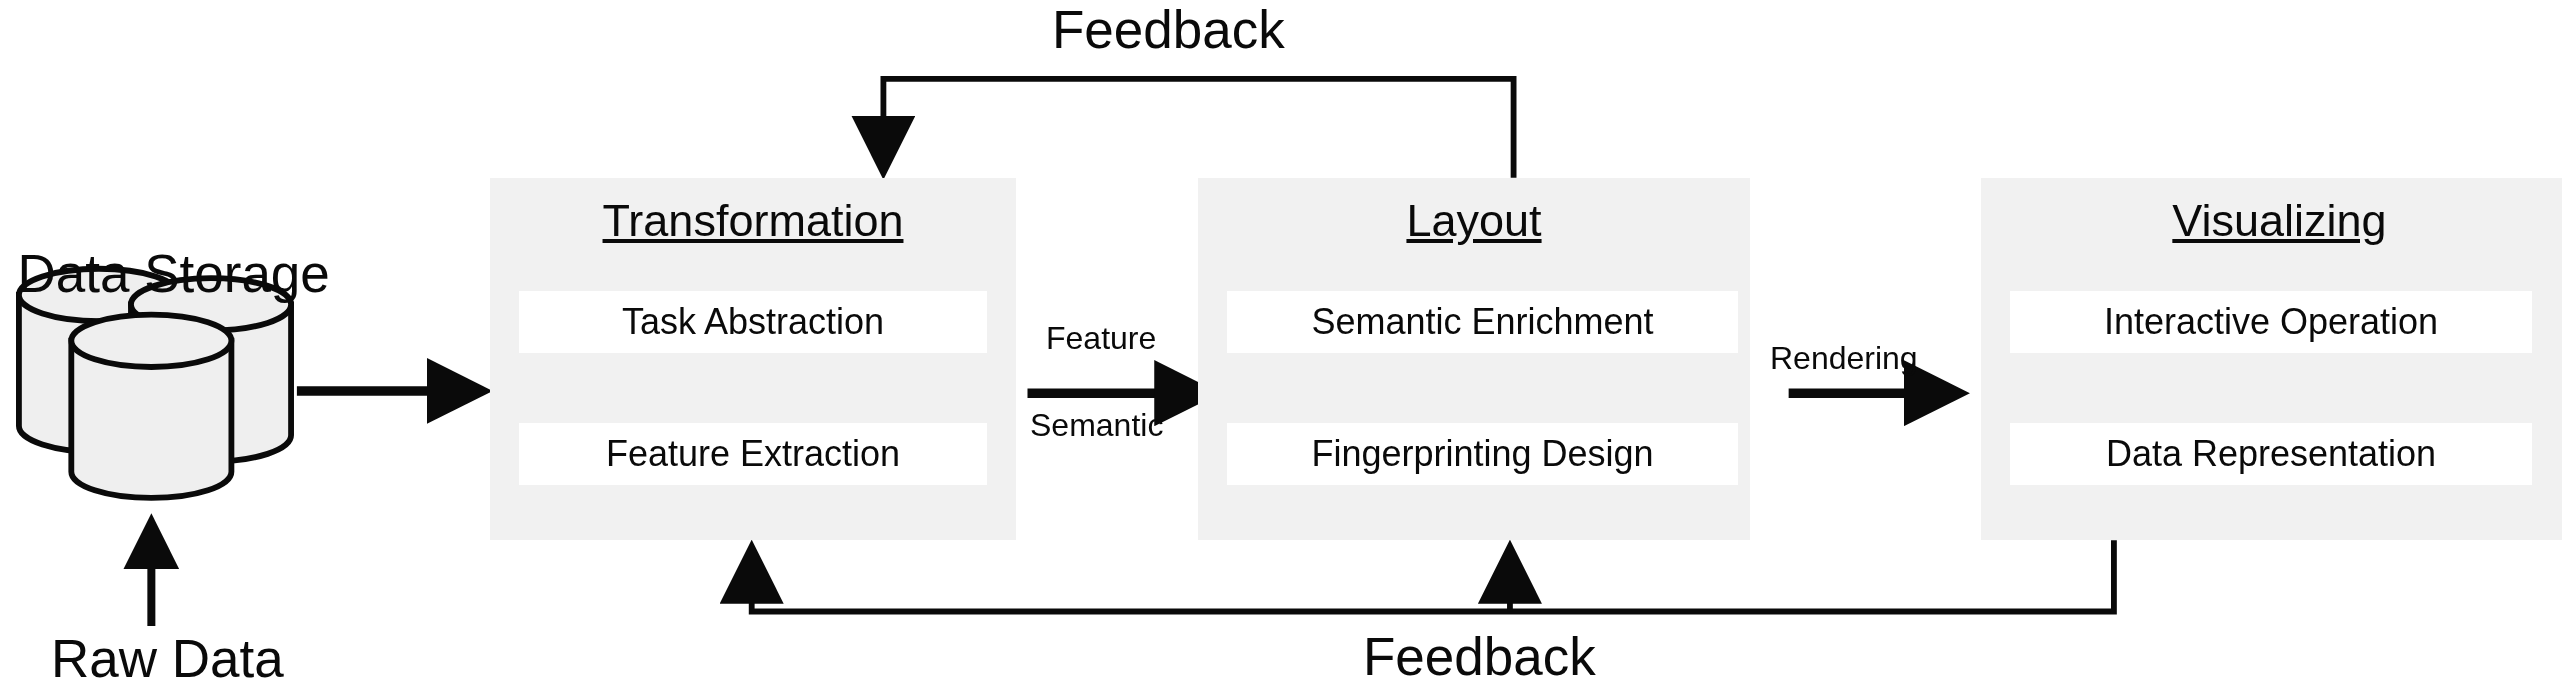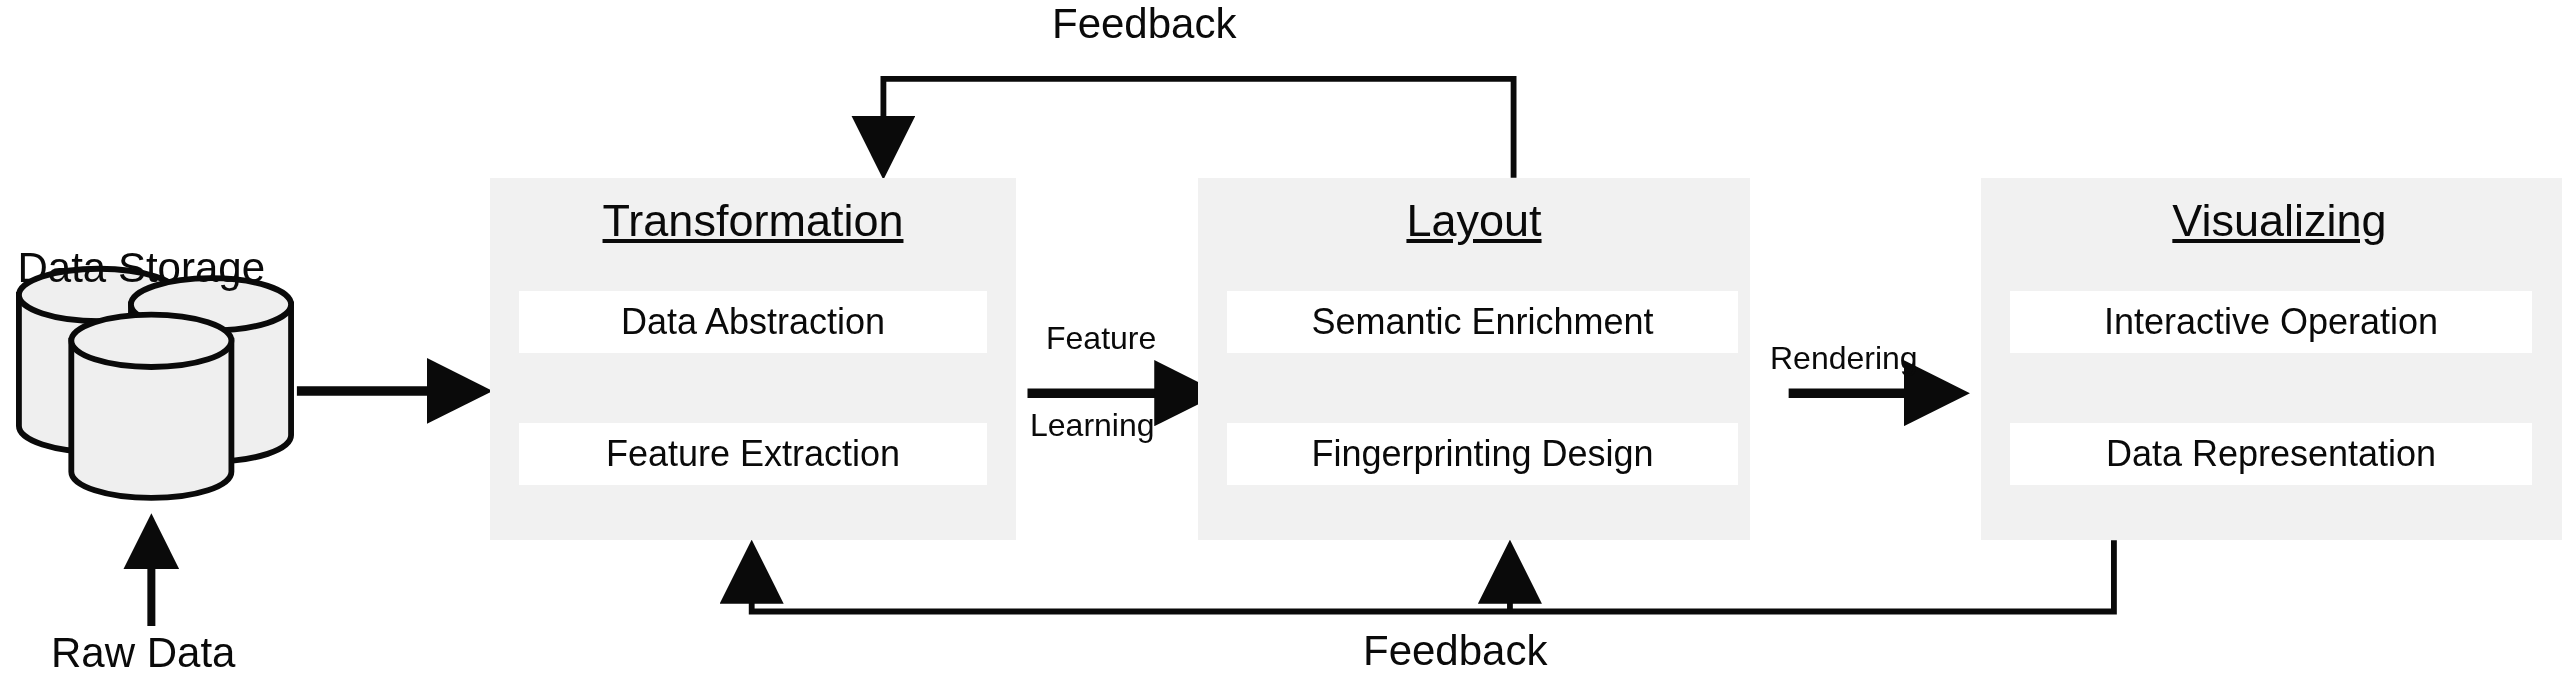--- a/index.html
+++ b/index.html
@@ -33,21 +33,21 @@
     white-space:nowrap;
   }
 
   
   .label{
     position:absolute;
     white-space:nowrap;
     color:#0a0a0a;
     line-height:1;
   }
-  .label-xl{font-size:42px;}
+  .label-xl{font-size:53px;}
   .label-md{font-size:32px;}
 
   
   #wires{position:absolute;left:0;top:0;width:2576px;height:699px;pointer-events:none;}
 
   
   #dbgroup{position:absolute;left:0;top:0;width:2576px;height:699px;pointer-events:none;}
 </style>
 </head>
 <body>
@@ -95,31 +95,31 @@
       <ellipse cx="208" cy="468" rx="110" ry="36" fill="#efefef" stroke="#0a0a0a" stroke-width="8"></ellipse>
     </g>
   </svg>
 
   <div class="label label-xl" style="left:17.5px; top:247px;text-align:center;">Data Storage</div>
 
   <div class="label label-xl" style="left:51px; top:632px;">Raw Data</div>
 
   <div class="label label-md" style="left:1046px; top:322px;">Feature</div>
 
-  <div class="label label-md" style="left:1030px; top:409px;">Learning</div>
+  <div class="label label-md" style="left:1030px; top:409px;">Semantic</div>
 
   <div class="label label-md" style="left:1770px; top:342px;">Rendering</div>
 
   <div class="label label-xl" style="left:1052px; top:2.9px;">Feedback</div>
 
   <div class="label label-xl" style="left:1363px; top:630px;">Feedback</div>
 
   <div class="stage-box" style="left:490px; top:178px; width:526px; height:362px;">
     <div class="stage-title" style="top:20.4px;">Transformation</div>
-    <div class="sub-box" style="left:29px; top:113px; width:468px; height:62px;">Data Abstraction</div>
+    <div class="sub-box" style="left:29px; top:113px; width:468px; height:62px;">Task Abstraction</div>
     <div class="sub-box" style="left:29px; top:245px; width:468px; height:62px;">Feature Extraction</div>
   </div>
 
   <div class="stage-box" style="left:1198px; top:178px; width:552px; height:362px;">
     <div class="stage-title" style="top:20.4px;">Layout</div>
     <div class="sub-box" style="left:29px; top:245px; width:511px; height:62px;">Fingerprinting Design</div>
     <div class="sub-box" style="left:29px; top:113px; width:511px; height:62px;">Semantic Enrichment</div>
   </div>
 
   <div class="stage-box" style="left:1981px; top:178px; width:581px; height:362px;">

